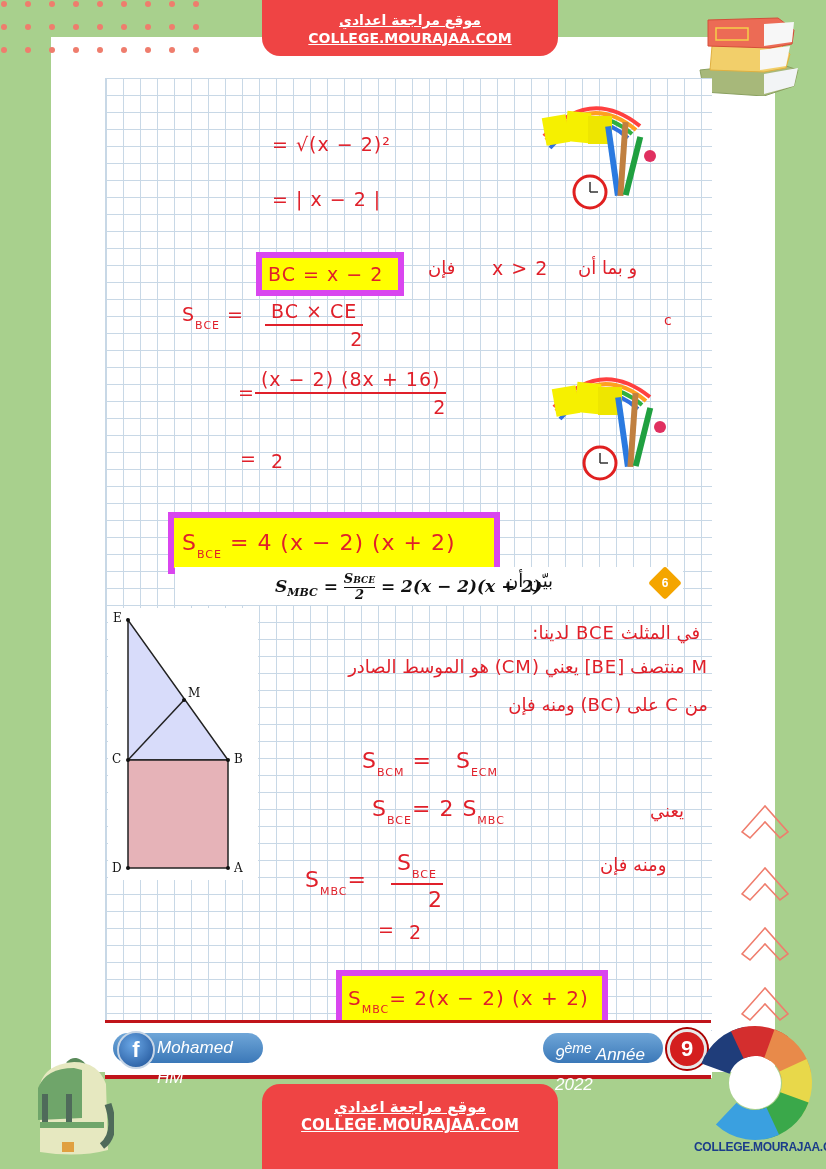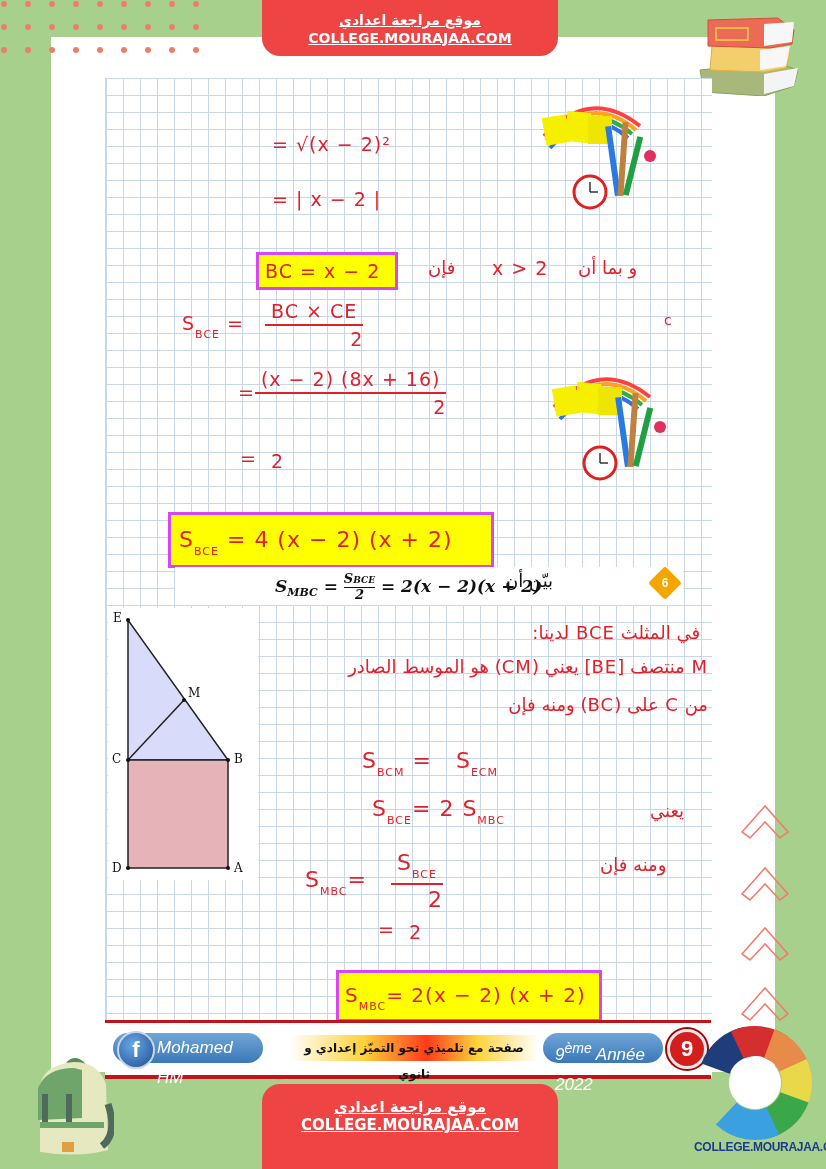--- a/index.html
+++ b/index.html
@@ -18,21 +18,21 @@
   .sheet{position:absolute;left:105px;top:78px;width:606px;height:1000px;
     background-color:#fff;
     background-image:linear-gradient(to right,#c8d8e6 1px,transparent 1px),linear-gradient(to bottom,#c8d8e6 1px,transparent 1px);
     background-size:17px 17px;border-left:1px solid #c8d8e6;}
   .hw{position:absolute;color:#e0202a;font-family:"DejaVu Sans",sans-serif;font-size:19px;white-space:nowrap;letter-spacing:1px;}
   .hw-ar{direction:rtl;font-size:18px;}
   .frac{display:inline-block;vertical-align:middle;text-align:right;}
   .frac .num{display:block;border-bottom:2px solid #e0202a;padding:0 6px 2px;}
   .frac .den{display:block;padding-top:2px;}
   .sub{font-size:11px;vertical-align:-8px;}
-  .yellow{position:absolute;background:#ffff00;border:3px solid #d946ef;}
+  .yellow{position:absolute;background:#ffff00;border:6px solid #d946ef;}
   .task{position:absolute;left:175px;top:567px;width:508px;height:38px;background:#fff;}
   .task .eq{position:absolute;left:100px;top:5px;font-family:"DejaVu Serif",serif;font-weight:bold;font-style:italic;font-size:17px;color:#111;white-space:nowrap;}
   .task .ar{position:absolute;left:330px;top:3px;font-family:"DejaVu Sans",sans-serif;font-size:18px;color:#111;direction:rtl;}
   .badge{position:absolute;left:478px;top:4px;width:24px;height:24px;background:#f4a500;transform:rotate(45deg);border-radius:3px;}
   .badge span{position:absolute;left:0;top:0;width:24px;height:24px;transform:rotate(-45deg);text-align:center;line-height:24px;font-weight:bold;font-size:12px;color:#fff;}
   .badge span:before{content:"";}
   .figure{position:absolute;left:108px;top:608px;width:150px;height:272px;background:#fff;}
   .fig-label{position:absolute;font-family:"DejaVu Serif",serif;font-size:12px;color:#111;}
   .footer-bar{position:absolute;left:105px;top:1020px;width:606px;height:52px;background:#fff;border-top:3px solid #c0141a;border-bottom:4px solid #c0141a;}
   .pill{position:absolute;top:10px;height:30px;border-radius:15px;background:linear-gradient(#6fa6d8,#3b78b8);color:#fff;font-style:italic;font-size:17px;line-height:30px;}
@@ -100,21 +100,21 @@
 <div class="hw" style="left:272px;top:133px">= √(x − 2)²</div>
 <div class="hw" style="left:272px;top:188px">= | x − 2 |</div>
 
 <div class="yellow" style="left:256px;top:252px;width:136px;height:32px">
   <span class="hw" style="left:6px;top:5px">BC = x − 2</span>
 </div>
 <div class="hw hw-ar" style="left:578px;top:257px">و بما أن</div>
 <div class="hw" style="left:492px;top:257px">x &gt; 2</div>
 <div class="hw hw-ar" style="left:428px;top:257px">فإن</div>
 
-<div class="hw" style="left:182px;top:312px"><span>S</span><span class="sub">BCE</span> =</div>
+<div class="hw" style="left:182px;top:303px"><span>S</span><span class="sub">BCE</span> =</div>
 <div class="hw" style="left:265px;top:300px">
   <span class="frac"><span class="num">BC × CE</span><span class="den">2</span></span>
 </div>
 <div class="hw" style="left:664px;top:312px;font-size:14px">c</div>
 
 <div class="hw" style="left:238px;top:368px">=<span class="frac"><span class="num">(x − 2) (8x + 16)</span><span class="den">2</span></span></div>
 <div class="hw" style="left:240px;top:447px">= &nbsp;<span class="frac"><span class="den">2</span></span></div>
 
 <div class="yellow" style="left:168px;top:512px;width:320px;height:50px">
   <span class="hw" style="left:8px;top:12px;font-size:22px">S<span class="sub">BCE</span> <span>= 4 (x − 2) (x + 2)</span></span>
@@ -200,21 +200,20 @@
 
 <div class="yellow" style="left:336px;top:970px;width:260px;height:46px">
   <span class="hw" style="left:6px;top:10px;font-size:20px">S<span class="sub">MBC</span><span>= 2(x − 2) (x + 2)</span></span>
 </div>
 
 <div class="footer-bar">
   <div class="pill" style="left:8px;width:150px">
     <span class="fb">f</span>
     <span style="position:absolute;left:44px">Mohamed HM</span>
   </div>
-  <div class="slogan">صفحة مع تلميذي نحو التميّز إعدادي و ثانوي</div>
   <div class="pill" style="left:438px;width:120px;padding-left:12px;box-sizing:border-box">
     <span>9</span><sup style="font-size:14px">ème</sup><span> Année  2022</span>
   </div>
   <div class="pagenum">9</div>
 </div>
 
 <svg class="chev" style="top:792px" viewBox="0 0 54 54">
     <path d="M4 40 L27 14 L50 40 L42 46 L27 30 L12 46 Z" fill="none" stroke="#ef7d6d" stroke-width="1.6"></path>
   </svg>
 <svg class="chev" style="top:854px" viewBox="0 0 54 54">

